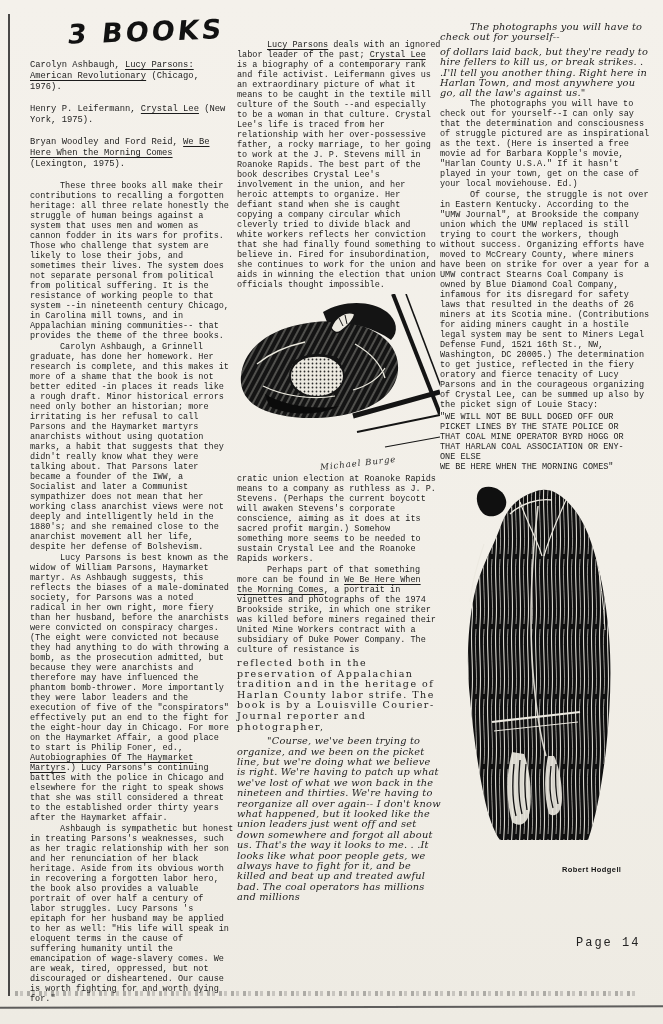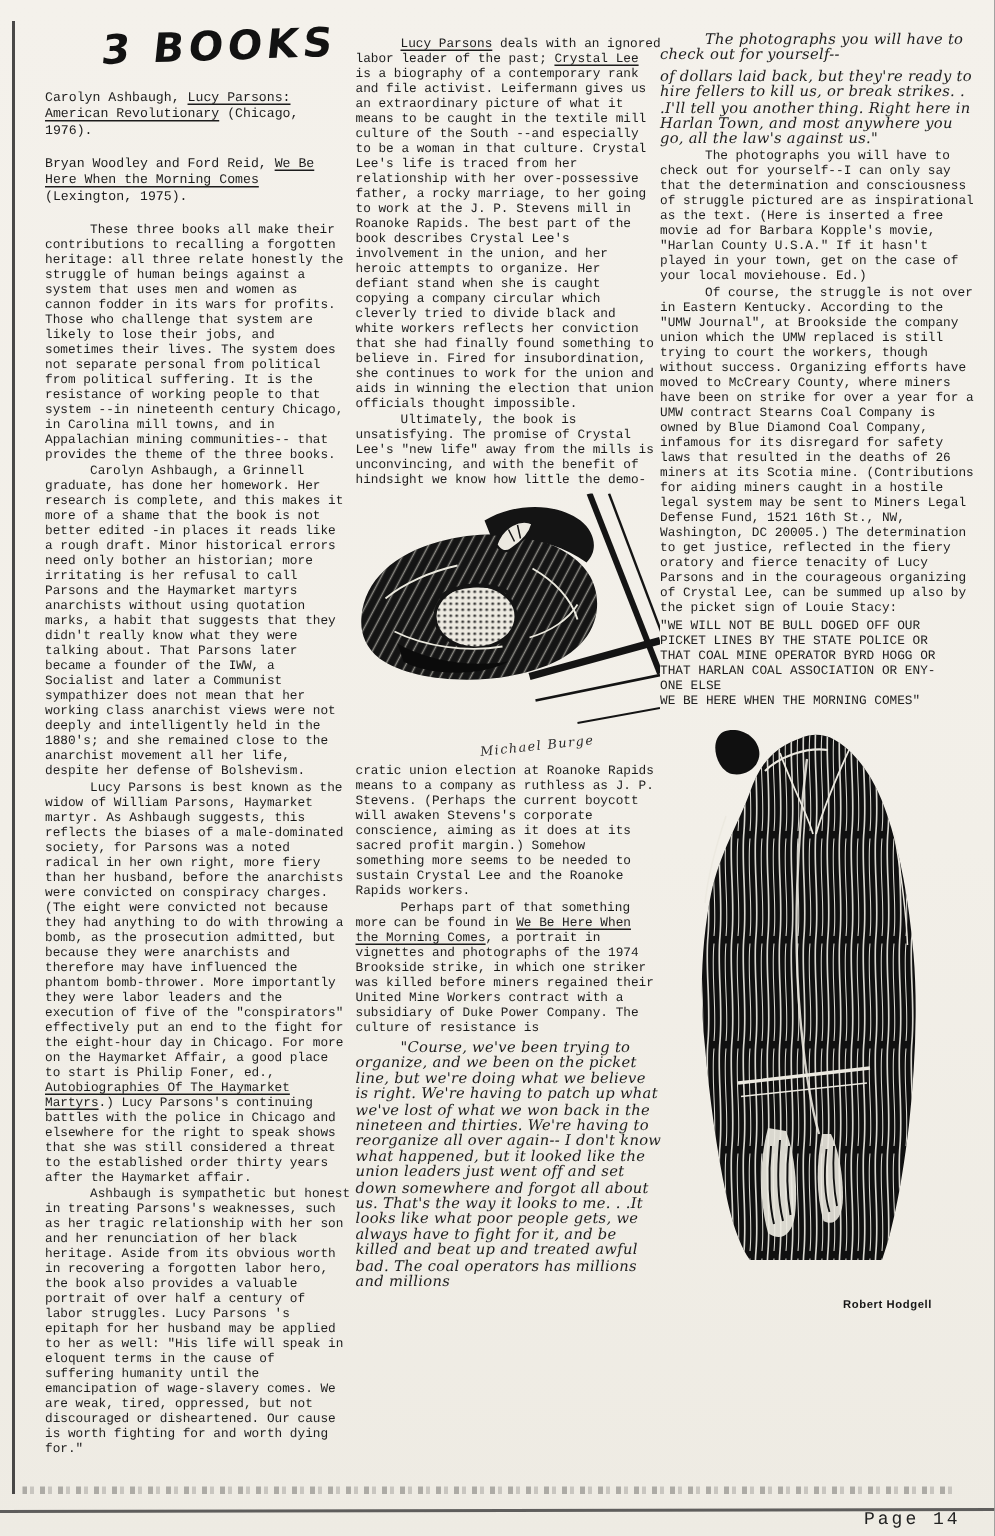--- a/index.html
+++ b/index.html
@@ -10,21 +10,21 @@
     font-family:"Liberation Mono",monospace;color:#1c1c1c;
   }
   .scan-line{position:absolute;left:8px;top:14px;width:2px;height:982px;background:#2a2a2a;opacity:.85;}
   .title{
     position:absolute;left:68px;top:16px;margin:0;
     font-family:"DejaVu Sans",sans-serif;font-weight:900;font-size:27px;
     letter-spacing:3px;transform:skewX(-8deg) rotate(-2deg);color:#121212;
   }
   .col{position:absolute;}
   .col1{left:30px;top:60px;width:204px;}
-  .col2{left:237px;top:24px;width:204px;}
+  .col2{left:237px;top:40px;width:204px;}
   .col3{left:440px;top:18px;width:212px;}
   p{margin:0;}
   .tw{font-size:8.5px;line-height:10px;letter-spacing:0;text-align:left;margin-bottom:1px;}
   .cite{font-size:8.8px;line-height:11px;margin-bottom:11px;}
   .ind{text-indent:30px;}
   .u{text-decoration:underline;text-decoration-thickness:1px;text-underline-offset:2px;}
   .b{font-weight:normal;}
   .serif{
     font-family:"DejaVu Serif",serif;font-size:9.5px;line-height:10.6px;
     letter-spacing:1.5px;margin:3px 0 2px 0;
@@ -40,51 +40,51 @@
   .sig{
     position:absolute;right:44px;bottom:4px;
     font-family:"DejaVu Serif",serif;font-style:italic;font-size:8.5px;
     color:#2a2a2a;transform:rotate(-6deg);letter-spacing:1px;
   }
   .cap{
     font-family:"Liberation Sans",sans-serif;font-weight:bold;font-size:7.5px;
     color:#151515;margin:16px 0 0 108px;letter-spacing:.4px;
   }
   .pageno{
-    position:absolute;left:576px;top:1006px;
+    position:absolute;left:576px;top:936px;
     font-family:"Liberation Mono",monospace;font-size:12px;letter-spacing:2px;color:#222;
   }
   .noise{
     position:absolute;left:15px;top:991px;width:620px;height:5px;opacity:.55;
     background:repeating-linear-gradient(90deg,rgba(40,40,40,.6) 0 3px,transparent 3px 5px,rgba(40,40,40,.35) 5px 8px,transparent 8px 12px);
     filter:blur(.4px);
   }
   .rule{position:absolute;left:0;top:1006px;width:663px;height:2px;background:#3a3a3a;transform:rotate(-.12deg);opacity:.8;}
 </style>
 </head>
 <body>
 
 <div class="page">
   <div class="scan-line"></div>
 
   <h1 class="title">3 BOOKS</h1>
 
   <div class="col col1">
     <p class="cite"><span>Carolyn Ashbaugh, </span><span class="u">Lucy Parsons: American Revolutionary</span><span> (Chicago, 1976).</span></p>
+    <p class="cite"><span>Henry P. Leifermann, </span><span class="u">Crystal Lee</span><span> (New York, 1975).</span></p>
     <p class="cite"><span>Bryan Woodley and Ford Reid, </span><span class="u">We Be Here When the Morning Comes</span><span> (Lexington, 1975).</span></p>
 
     <p class="tw ind">These three books all make their contributions to recalling a forgotten heritage:  all three relate honestly the struggle of human beings against a system that uses men and women as cannon fodder in its wars for profits. Those who challenge that system are likely to lose their jobs, and sometimes their lives.  The system does not separate personal from political from political suffering.  It is the resistance of working people to that system --in nineteenth century Chicago, in Carolina mill towns, and in Appalachian mining communities-- that provides the theme of the three books.</p>
     <p class="tw ind">Carolyn Ashbaugh, a Grinnell graduate, has done her homework.  Her research is complete, and this makes it more of a shame that the book is not better edited -in places it reads like a rough draft.  Minor historical errors need only bother an historian; more irritating is her refusal to call Parsons and the Haymarket martyrs anarchists without using quotation marks, a habit that suggests that they didn't really know what they were talking about.  That Parsons later became a founder of the IWW, a Socialist and later a Communist sympathizer does not mean that her working class anarchist views were not deeply and intelligently held in the 1880's; and she remained close to the anarchist movement all her life, despite her defense of Bolshevism.</p>
     <p class="tw ind"><span>Lucy Parsons is best known as the widow of William Parsons, Haymarket martyr.  As Ashbaugh suggests, this reflects the biases of a male-dominated society, for Parsons was a noted radical </span><span class="b">in her own right, more fiery than her husband, before the anarchists were convicted on conspiracy charges.</span><span> (The eight were convicted not because they had anything to do with throwing a bomb, as the prosecution admitted, but because they were anarchists and therefore may have influenced the phantom bomb-thrower. More importantly they were labor leaders and the execution of five of the "conspirators" effectively put an end to the fight for the eight-hour day in Chicago. For more on the Haymarket Affair, a good place to start is Philip Foner, ed., </span><span class="u">Autobiographies Of The Haymarket Martyrs</span><span>.)  Lucy Parsons's continuing battles with the police in Chicago and elsewhere for the right to speak shows that she was still considered a threat to the established order thirty years after the Haymarket affair.</span></p>
     <p class="tw ind">Ashbaugh is sympathetic but honest in treating Parsons's weaknesses, such as her tragic relationship with her son and her renunciation of her black heritage.  Aside from its obvious worth in recovering a forgotten labor hero, the book also provides a valuable portrait of over half a century of labor struggles.  Lucy Parsons 's epitaph for her husband may be applied to her as well:  "His life will speak in eloquent terms in the  cause of suffering humanity until the emancipation of wage-slavery comes. We are weak, tired, oppressed, but not discouraged or disheartened. Our cause is worth fighting for and worth dying for."</p>
   </div>
 
   <div class="col col2">
     <p class="tw ind"><span class="u">Lucy Parsons</span><span> deals with an ignored labor leader of the past; </span><span class="u">Crystal Lee</span><span> is a biography of a contemporary rank and file activist. Leifermann gives us an extraordinary picture of what it means to be caught in the textile mill culture of the South --and especially to be a woman in that culture.  Crystal Lee's life is traced from her relationship with her over-possessive father, a rocky marriage, to her going to work at the J. P. Stevens mill in Roanoke Rapids. The best part of the book describes Crystal Lee's involvement in the union, and her heroic attempts to organize.  Her defiant stand when she is caught copying a company circular which cleverly tried to divide black and white workers reflects  her conviction that she had finally found something to believe in.  Fired for insubordination, she continues to work for the union and aids in winning the election that union officials thought impossible.</span></p>
-    <p class="tw ind">Ultimately, the book is unsatisfying. The promise of Crystal Lee's "new life" away from the mills is unconvincing, and with the benefit of hindsight we know how little the demo-</p>
 
     <figure class="illo1">
       <svg viewBox="0 0 205 168" width="205" height="168">
         <defs>
           <pattern id="dots" width="4" height="4" patternUnits="userSpaceOnUse">
             <circle cx="1.5" cy="1.5" r="0.9" fill="#2a2a2a"></circle>
           </pattern>
           <pattern id="whatch" width="6" height="6" patternUnits="userSpaceOnUse" patternTransform="rotate(28)">
             <line x1="1" y1="0" x2="1" y2="6" stroke="#eceadf" stroke-width="1"></line>
           </pattern>
@@ -106,20 +106,21 @@
         <path d="M22,70 C34,60 52,52 70,48" stroke="#eceadf" stroke-width="1.3" fill="none"></path>
         <path d="M120,50 C134,58 146,70 150,84" stroke="#eceadf" stroke-width="1.3" fill="none"></path>
         <path d="M28,92 C48,102 76,106 100,102" stroke="#eceadf" stroke-width="1.2" fill="none"></path>
         <path d="M118,96 C132,92 144,84 150,74" stroke="#eceadf" stroke-width="1.2" fill="none"></path>
       </svg>
       <figcaption class="sig">Michael Burge</figcaption>
     </figure>
 
     <p class="tw">cratic union election at Roanoke Rapids means to a company as ruthless as J. P. Stevens.  (Perhaps the current boycott will awaken Stevens's corporate conscience, aiming as it does at its sacred profit margin.)  Somehow something more seems to be needed to sustain Crystal Lee and the Roanoke Rapids workers.</p>
     <p class="tw ind"><span>Perhaps part of that something more can be found in </span><span class="u">We Be Here When the Morning Comes</span><span>, a portrait in vignettes and photographs of the 1974 Brookside strike, in which one striker was killed before miners regained their United Mine Workers contract with a subsidiary of Duke Power Company.  The culture of resistance is</span></p>
+    <p class="serif">reflected both in the preservation of Appalachian tradition and in the heritage of Harlan County labor strife. The book is by a Louisville Courier-Journal reporter and photographer,</p>
     <p class="script ind">"Course, we've been trying to organize, and we been on the picket line, but we're doing what we believe is right.  We're having to patch up what we've lost of what we won back in the nineteen and thirties.  We're having to reorganize all over again-- I don't know what happened, but it looked like the union leaders just went off and set down somewhere and forgot all about us.  That's the way it looks to me. . .It looks like what poor people gets, we always have to fight for it, and be killed and beat up and treated awful bad.  The coal operators has millions and millions</p>
   </div>
 
   <div class="col col3">
     <p class="script ind">The photographs you will have to check out for yourself--</p>
     <p class="script">of dollars laid back, but they're ready to hire fellers to kill us, or break strikes. . .I'll tell you another thing. Right here in Harlan Town, and most anywhere you go, all the law's against us."</p>
     <p class="tw ind">The photographs you will have to check out for yourself--I can only say that the determination and consciousness of struggle pictured are as inspirational as the text.  (Here is inserted a free movie ad for Barbara Kopple's movie, "Harlan County U.S.A." If it hasn't played in your town, get on the case of your local moviehouse. Ed.)</p>
     <p class="tw ind">Of course, the struggle is not over in Eastern Kentucky. According to the "UMW Journal", at Brookside the company union which the UMW replaced is still trying to court the workers, though without success.  Organizing efforts have moved to McCreary County, where miners have been on strike for over a year for a UMW contract Stearns Coal Company is owned by Blue Diamond Coal Company, infamous for its disregard for safety laws that resulted in the deaths of 26 miners at its Scotia mine.  (Contributions for aiding miners caught in a hostile legal system may be sent to Miners Legal Defense Fund, 1521  16th St., NW, Washington, DC  20005.)  The determination to get justice, reflected in the fiery oratory and fierce tenacity of Lucy Parsons and in the courageous organizing of Crystal Lee, can be summed up also by the picket sign of Louie Stacy:</p>
     <p class="tw sign">"WE WILL NOT BE BULL DOGED OFF OUR
 PICKET LINES BY THE STATE POLICE OR

